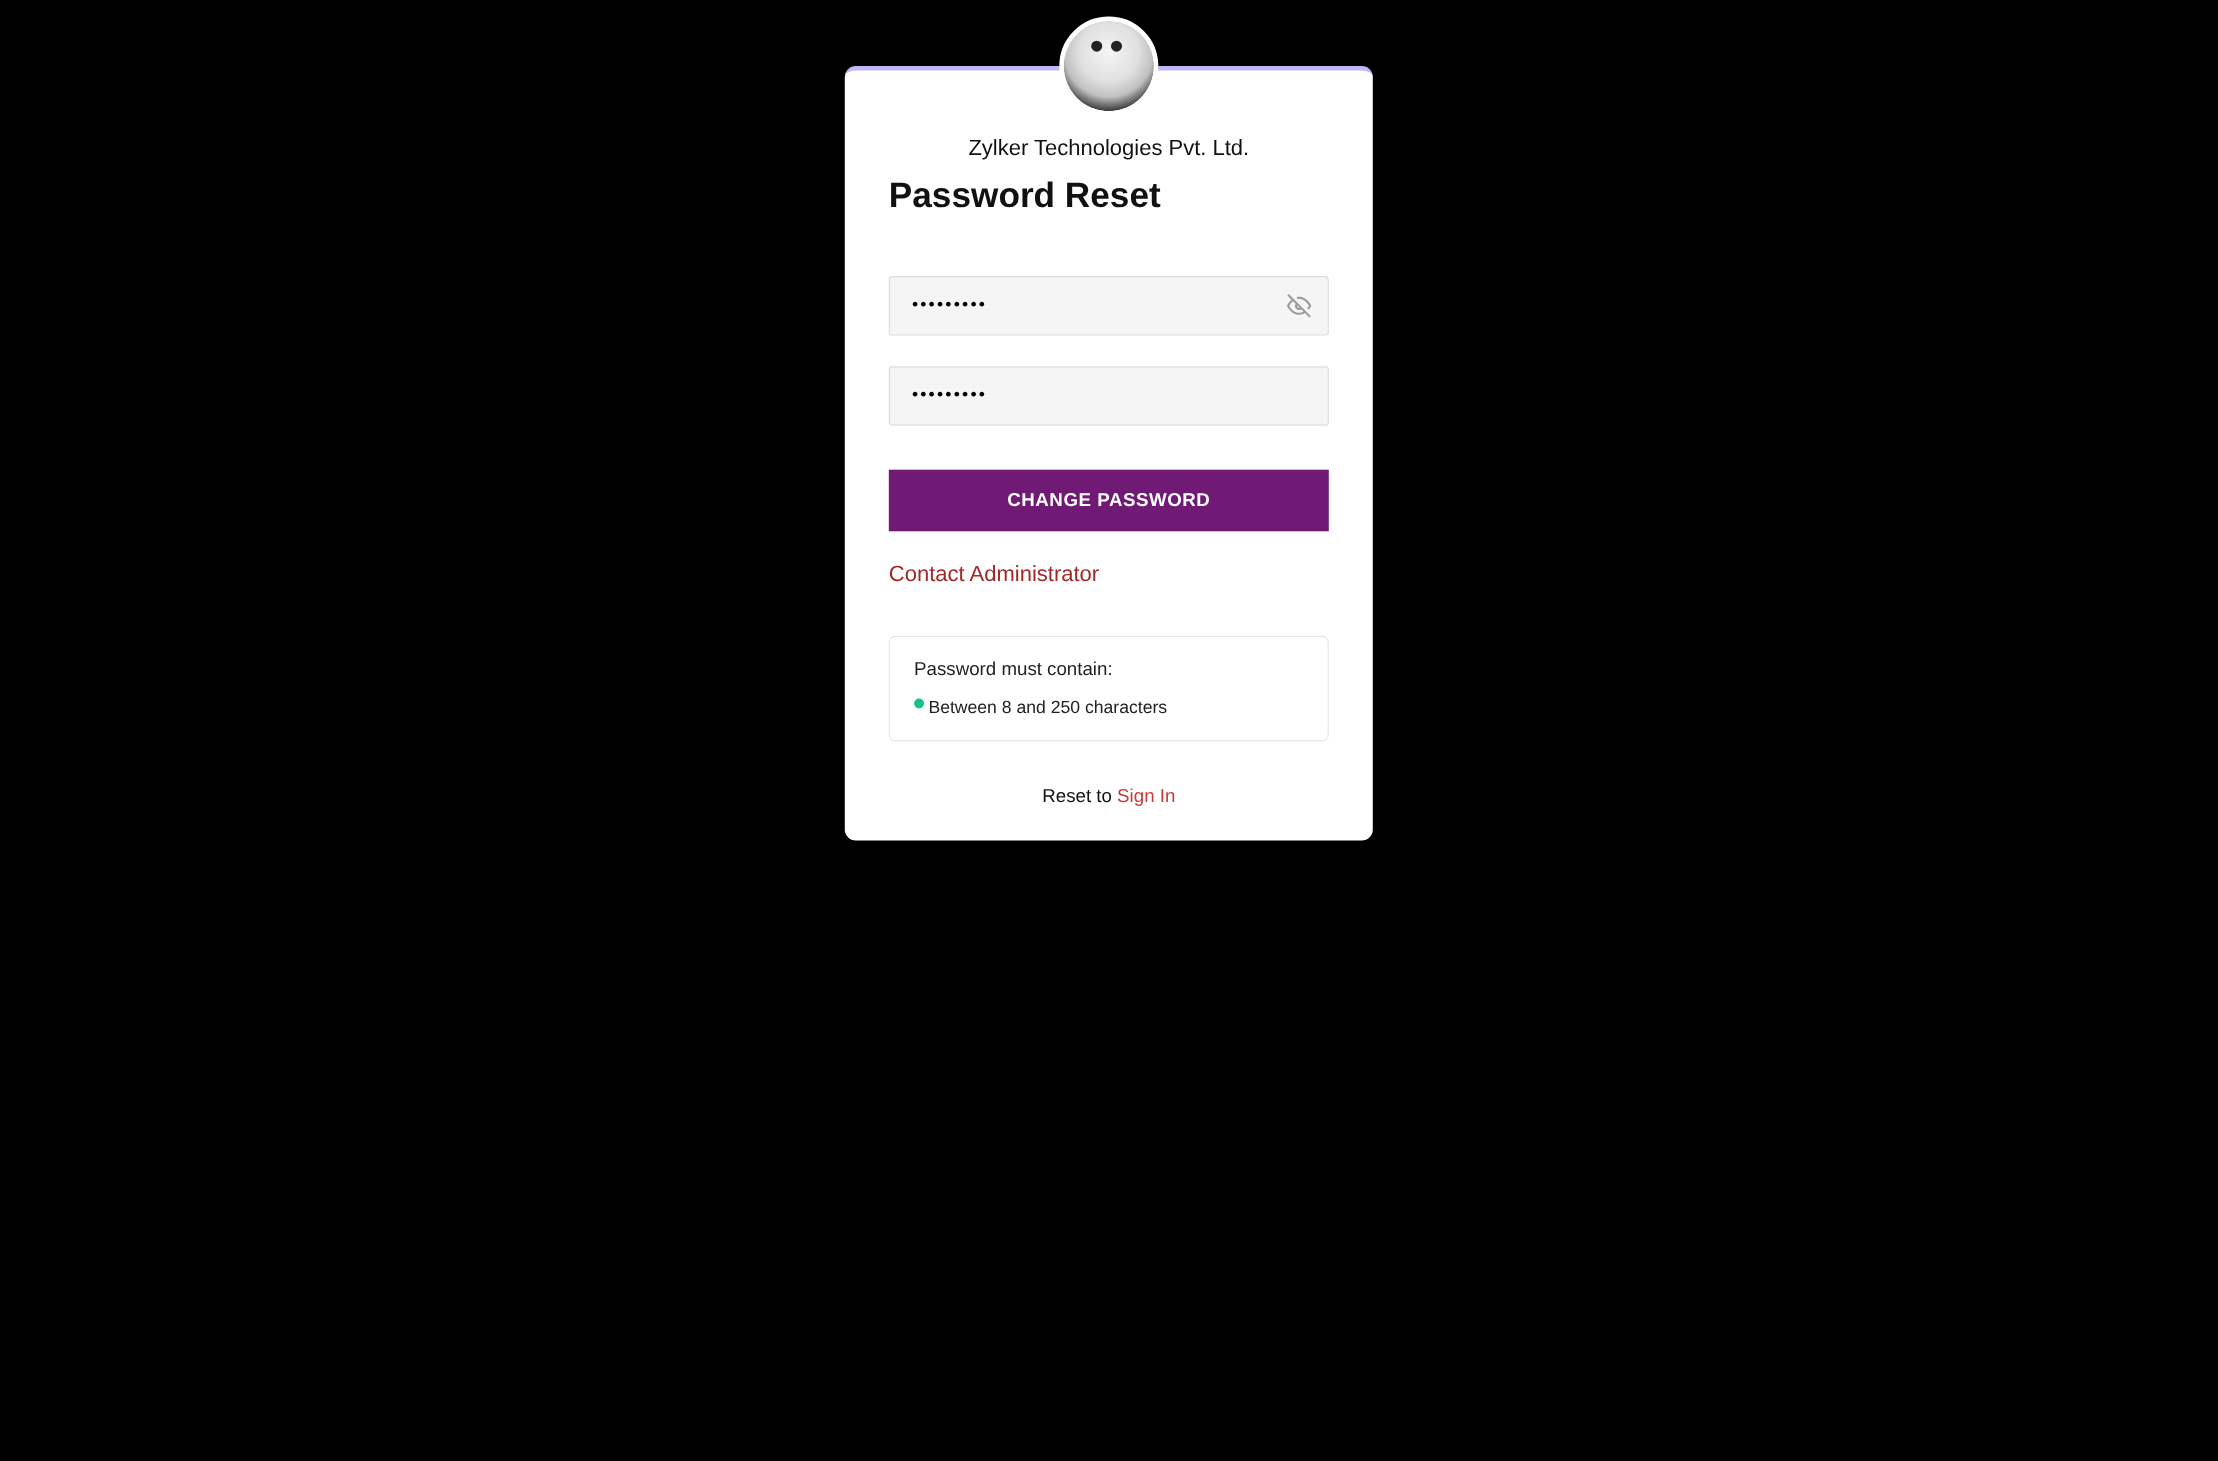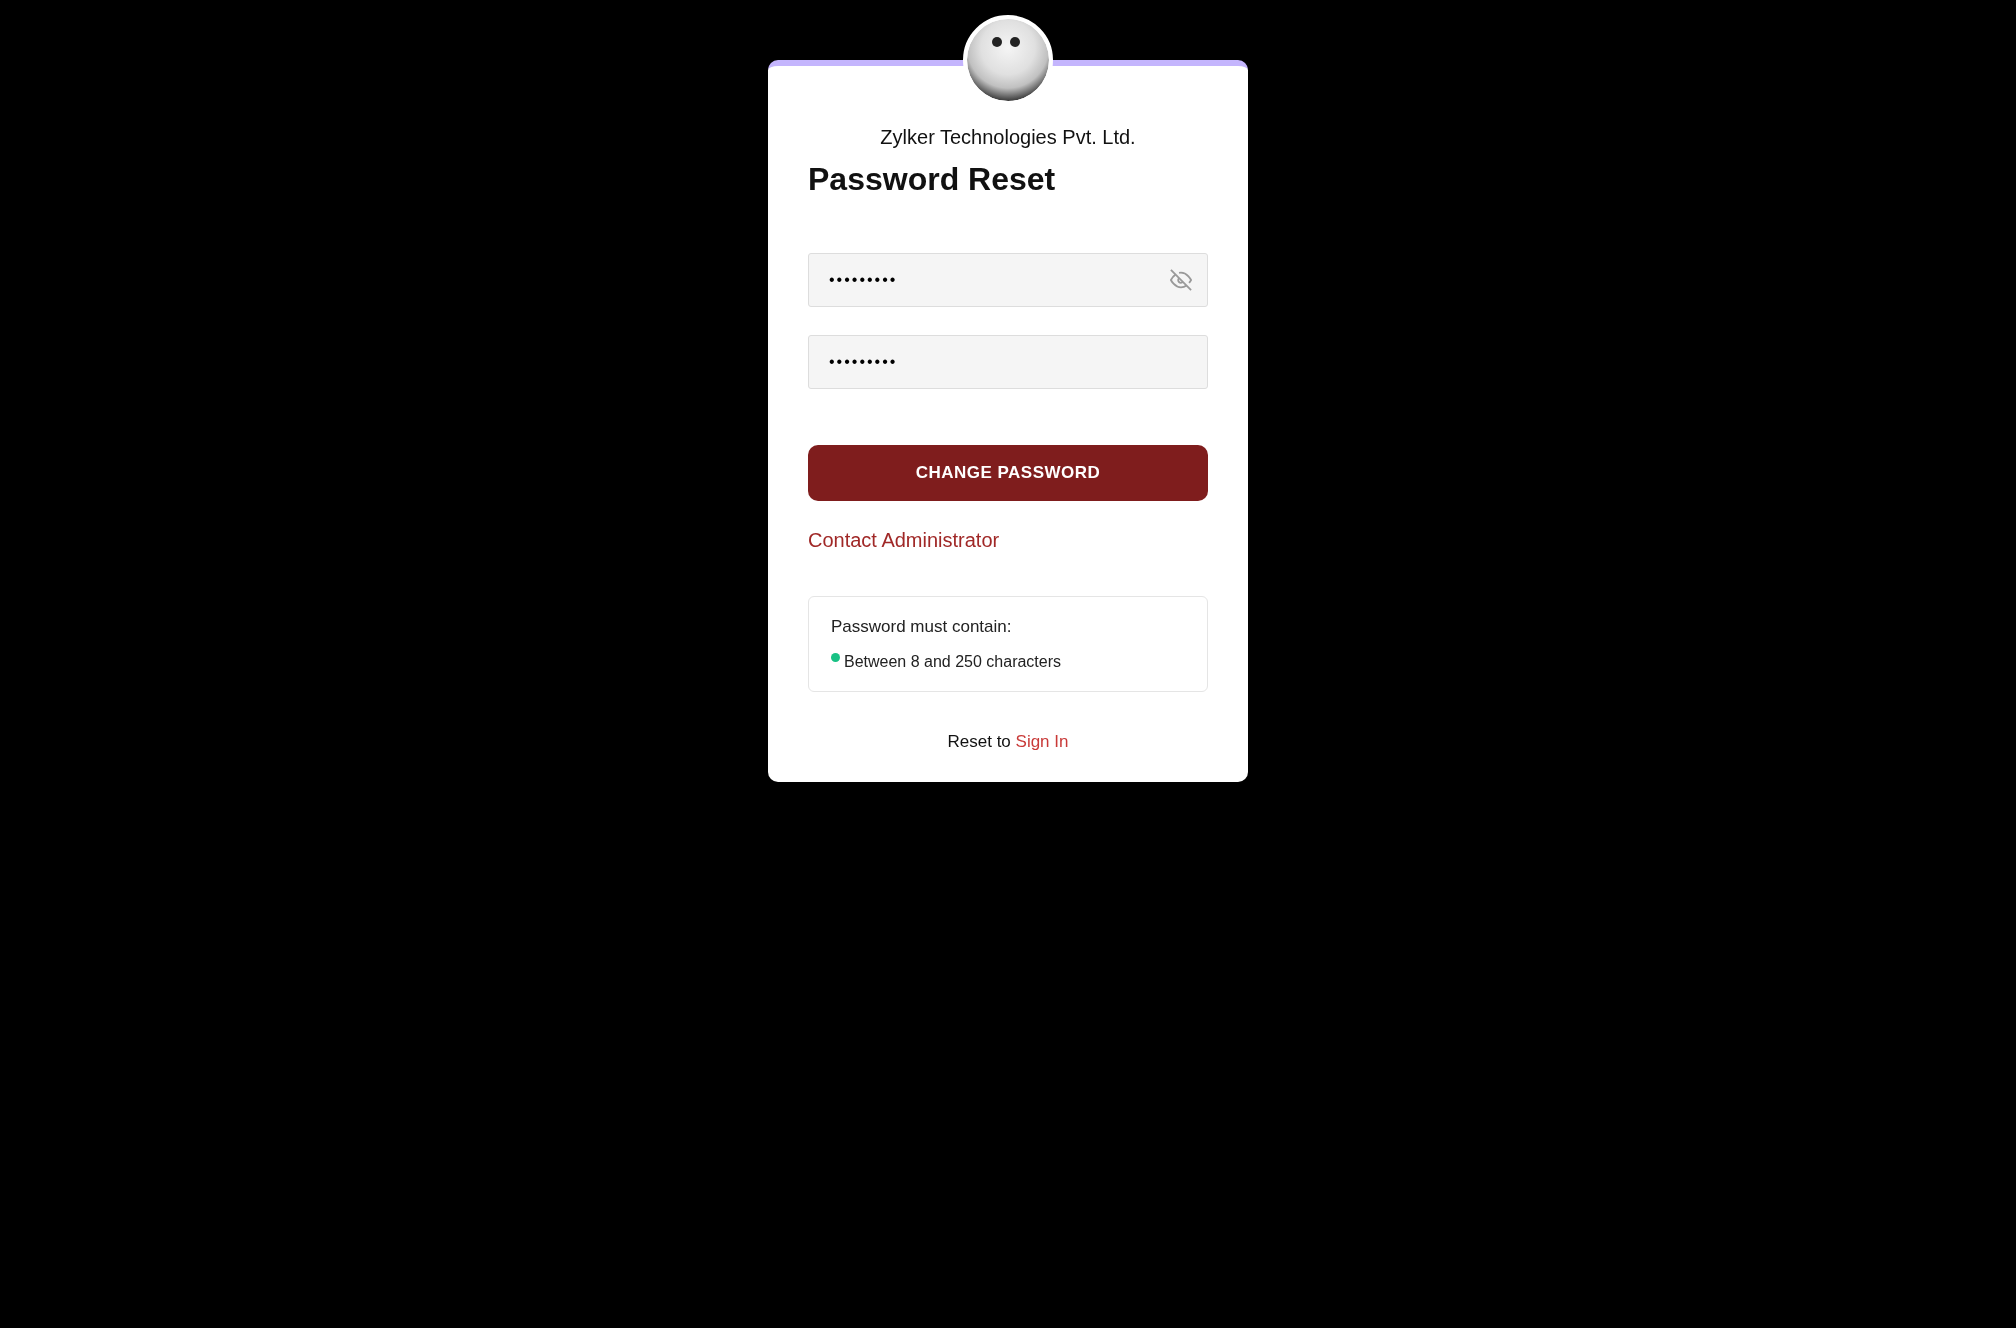--- a/index.html
+++ b/index.html
@@ -56,21 +56,21 @@
       width: 10px;
       height: 10px;
       background: #222;
       border-radius: 50%;
       box-shadow: 18px 0 0 #222;
     }
     
     .card {
       background: #fff;
       border-radius: 10px;
-      border-top: 6px solid #c4b5fd;
+      border-top: 4px solid #c4b5fd;
       padding: 60px 40px 30px 40px;
       box-shadow: 0 2px 10px rgba(0,0,0,0.3);
     }
     
     .company-name {
       text-align: center;
       font-size: 20px;
       color: #111;
       margin-bottom: 12px;
       font-weight: 400;
@@ -106,29 +106,29 @@
       transform: translateY(-50%);
       width: 22px;
       height: 22px;
       color: #999;
       cursor: pointer;
     }
     
     .submit-button {
       width: 100%;
       padding: 18px;
-      background: #7f1d1d;
+      background: #701a75;
       color: #fff;
       border: none;
       font-size: 17px;
       font-weight: 600;
       letter-spacing: 0.5px;
       cursor: pointer;
-      border-radius: 10px;
-      margin-top: 28px;
+      border-radius: 0;
+      margin-top: 12px;
     }
     
     .contact-link {
       display: block;
       margin-top: 28px;
       font-size: 20px;
       color: #a02827;
       text-decoration: none;
       cursor: pointer;
     }

